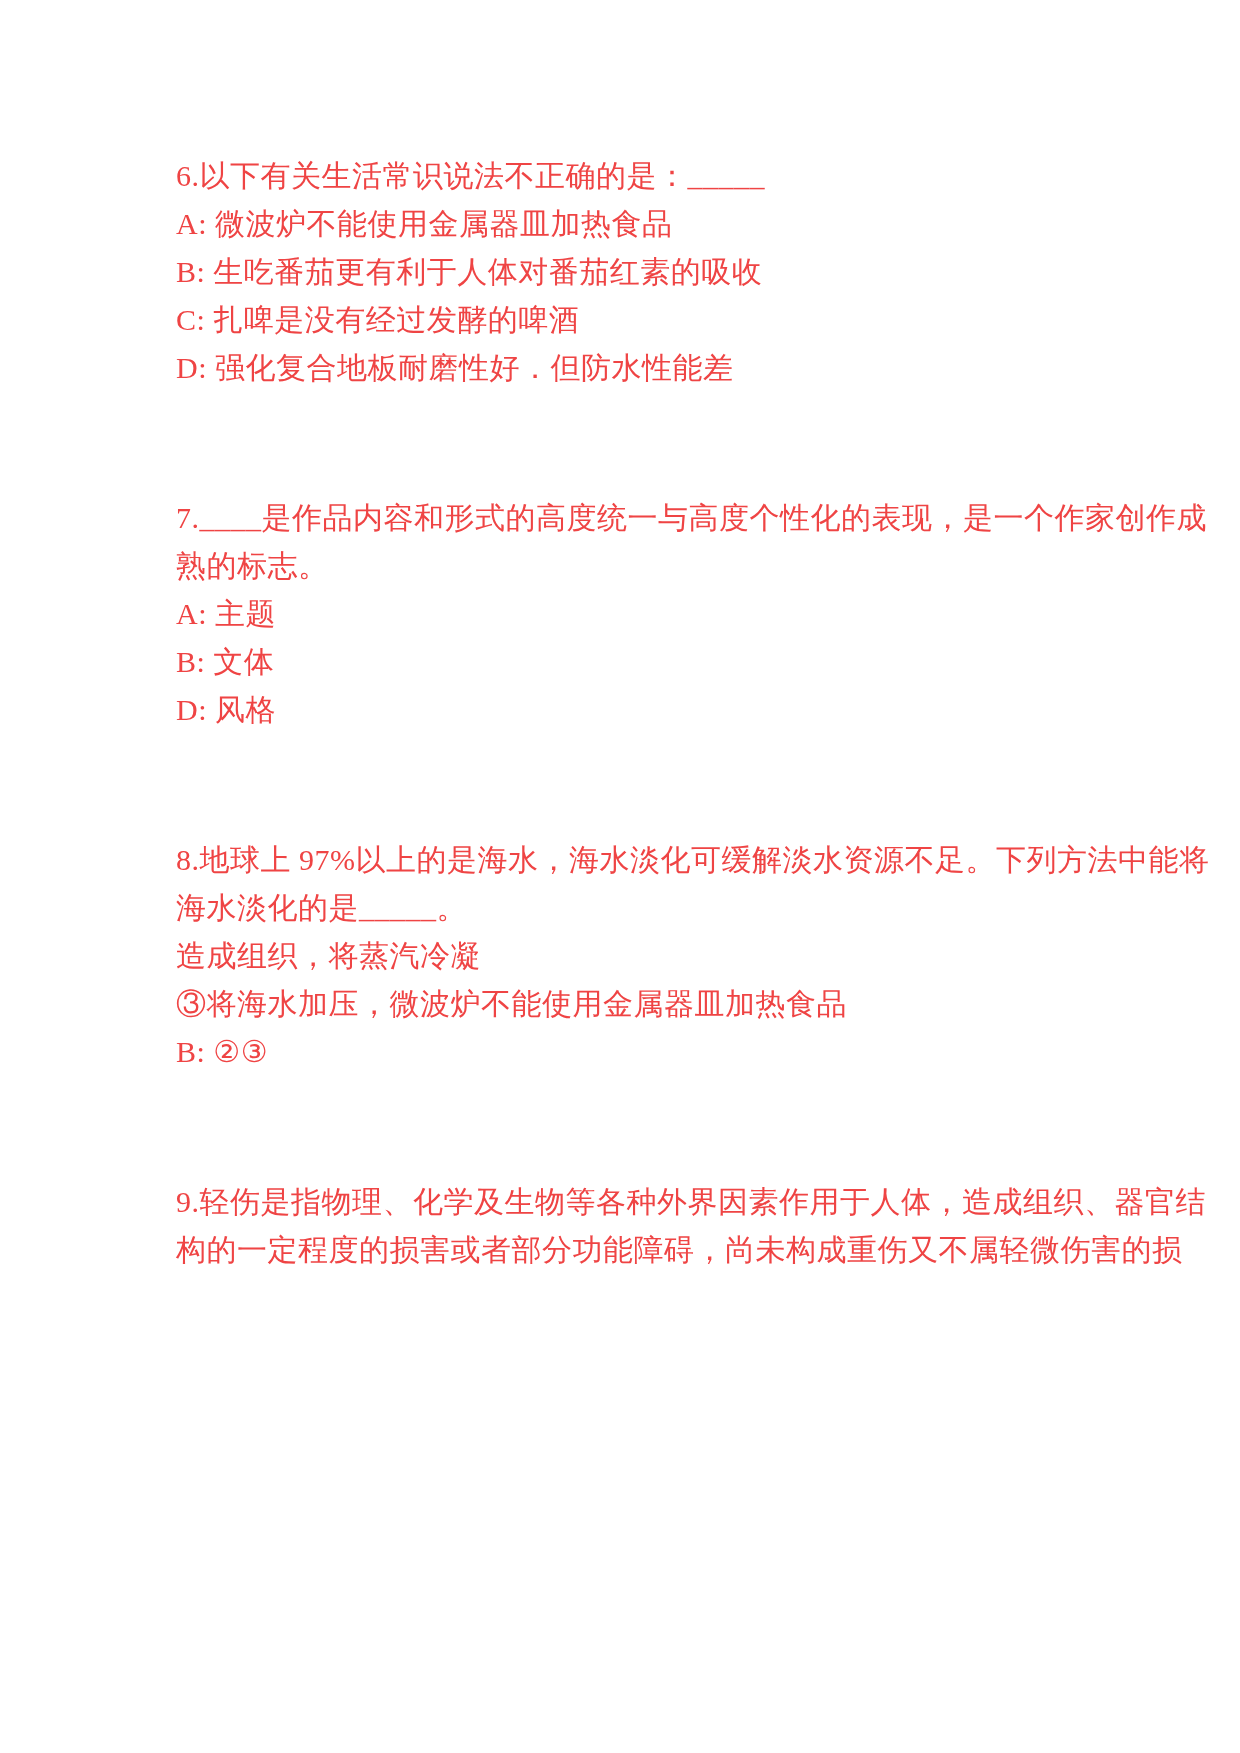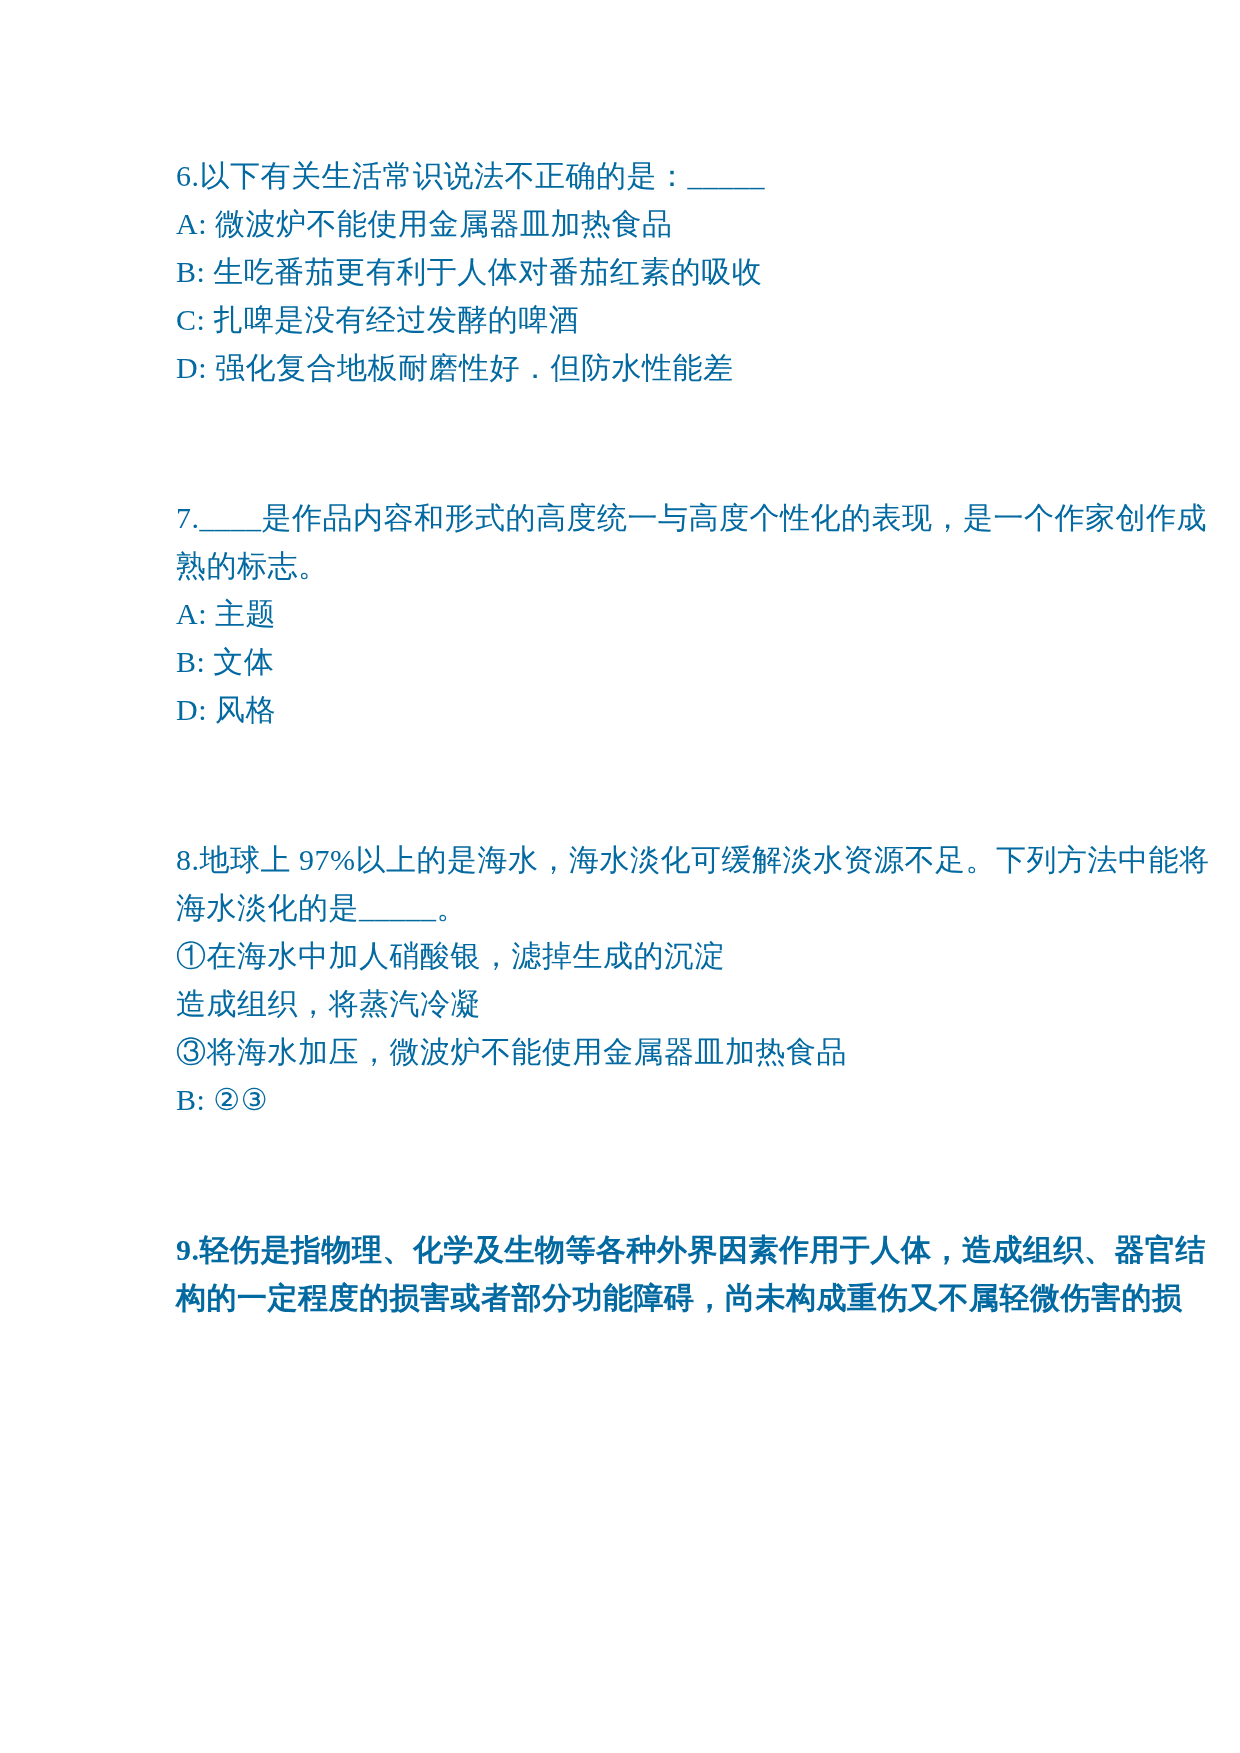--- a/index.html
+++ b/index.html
@@ -9,29 +9,28 @@
   }
   .page {
     position: relative;
     width: 1240px;
     height: 1753px;
     background: #ffffff;
     box-sizing: border-box;
     padding: 152px 26px 0 176px;
     overflow: hidden;
     font-family: "Liberation Serif", "DejaVu Serif", serif;
-    color: #0369a1;
+    color: #ef4444;
   }
   .question-block {
     margin: 0 0 102px 0;
     padding: 0;
   }
   .question-block:last-child {
     margin-bottom: 12px;
-    font-weight: bold;
   }
   .line {
     height: 48px;
     line-height: 48px;
     font-size: 30px;
     white-space: pre;
     letter-spacing: 0.5px;
   }
 </style>
 </head>
@@ -48,21 +47,20 @@
     <section class="question-block">
       <div class="line">7.____是作品内容和形式的高度统一与高度个性化的表现，是一个作家创作成</div>
       <div class="line">熟的标志。</div>
       <div class="line">A: 主题</div>
       <div class="line">B: 文体</div>
       <div class="line">D: 风格</div>
     </section>
     <section class="question-block">
       <div class="line">8.地球上 97%以上的是海水，海水淡化可缓解淡水资源不足。下列方法中能将</div>
       <div class="line">海水淡化的是_____。</div>
-      <div class="line">①在海水中加人硝酸银，滤掉生成的沉淀</div>
       <div class="line">造成组织，将蒸汽冷凝</div>
       <div class="line">③将海水加压，微波炉不能使用金属器皿加热食品</div>
       <div class="line">B: ②③</div>
     </section>
     <section class="question-block">
       <div class="line">9.轻伤是指物理、化学及生物等各种外界因素作用于人体，造成组织、器官结</div>
       <div class="line">构的一定程度的损害或者部分功能障碍，尚未构成重伤又不属轻微伤害的损</div>
     </section>
   </main>
 

